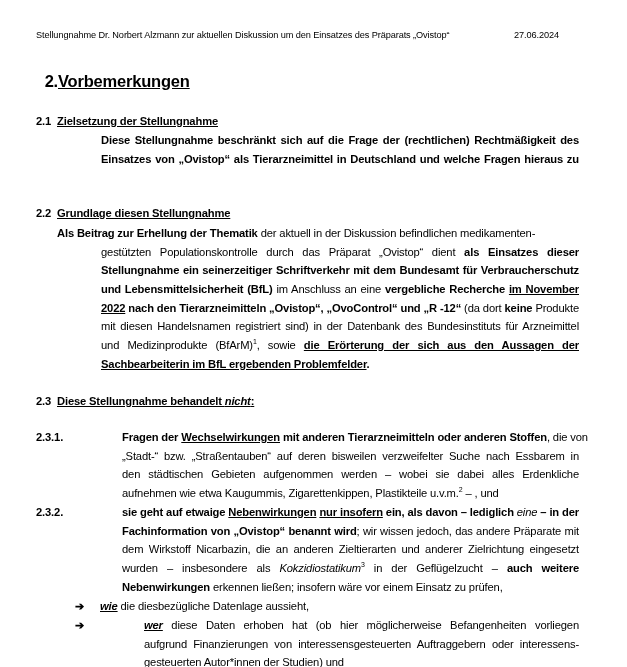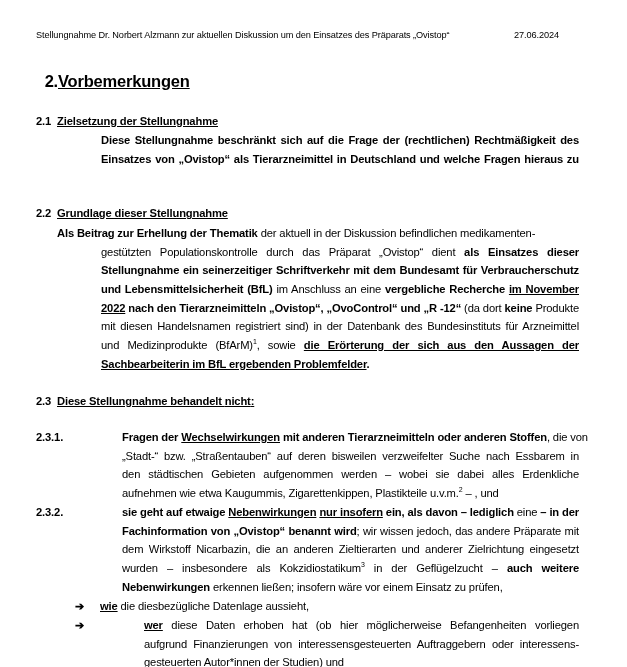--- a/index.html
+++ b/index.html
@@ -27,21 +27,21 @@
       position: absolute; left: 57px; width: 522px;
       font-size: 11.2px; line-height: 18.7px; text-align: justify; letter-spacing: -0.15px;
     }
     .para .line { display: block; text-align: justify; text-align-last: justify; height: 18.7px; white-space: nowrap; margin-left: 44px; }
     .para .line.last { text-align-last: left; }
     .item-num {
       position: absolute; left: 36px; font-size: 11.2px; font-weight: bold; letter-spacing: -0.15px;
     }
     .b { font-weight: bold; }
     .u { text-decoration: underline; }
-    .i { }
+    .i { font-style: italic; }
     sup { font-size: 7px; line-height: 0; vertical-align: super; }
     .arrow-line { position: absolute; left: 77px; width: 502px; font-size: 11.2px; line-height: 18.7px; letter-spacing: -0.15px; }
     .arrow-line .ar { position: absolute; left: -2px; top: 0; font-weight: bold; font-size: 11px; }
     .arrow-line .txt { margin-left: 23px; display: block; }
     .jl { display: flex; justify-content: space-between; white-space: nowrap; height: 18.7px; }
     .jl > span { white-space: pre; }
   </style>
 </head>
 <body>
 
@@ -56,21 +56,21 @@
 
 <div class="h2" style="top:115px">
   <span class="num">2.1</span><span class="title">Zielsetzung der Stellungnahme</span>
 </div>
 <div class="para b" style="top:131px">
   <span class="line">Diese Stellungnahme beschränkt sich auf die Frage der (rechtlichen) Rechtmäßigkeit des</span>
   <span class="line">Einsatzes von „Ovistop“ als Tierarzneimittel in Deutschland und welche Fragen hieraus zu</span>
 </div>
 
 <div class="h2" style="top:207px">
-  <span class="num">2.2</span><span class="title">Grundlage dieser Stellungnahme</span>
+  <span class="num">2.2</span><span class="title">Grundlage diesen Stellungnahme</span>
 </div>
 <div class="para" style="top:224px">
   <div class="jl">
     <span><span class="b">Als Beitrag zur Erhellung der Thematik</span><span> der aktuell in der Diskussion befindlichen medikamenten-</span></span>
   </div>
   <span class="line"><span>gestützten Populationskontrolle durch das Präparat „Ovistop“ dient </span><span class="b">als Einsatzes dieser</span></span>
   <span class="line b">Stellungnahme ein seinerzeitiger Schriftverkehr mit dem Bundesamt für Verbraucherschutz</span>
   <span class="line"><span class="b">und Lebensmittelsicherheit (BfL)</span><span> im Anschluss an eine </span><span class="b">vergebliche Recherche </span><span class="b u">im November</span></span>
   <span class="line"><span class="b u">2022</span><span class="b"> nach den Tierarzneimitteln „Ovistop“, „OvoControl“ und „R -12“</span><span> (da dort </span><span class="b">keine</span><span> Produkte</span></span>
   <span class="line">mit diesen Handelsnamen registriert sind) in der Datenbank des Bundesinstituts für Arzneimittel</span>

